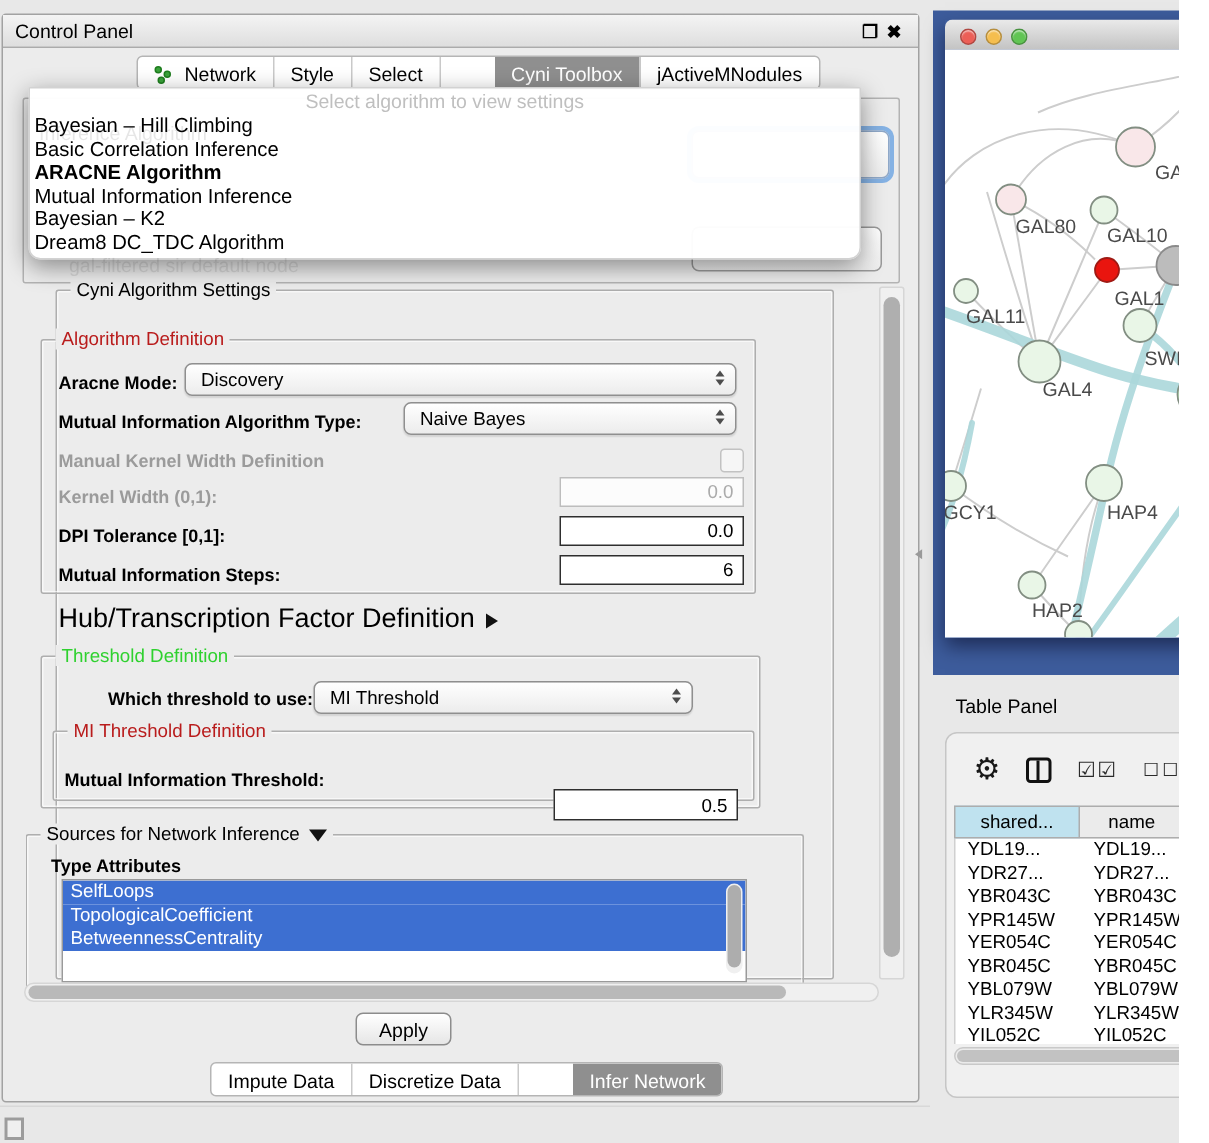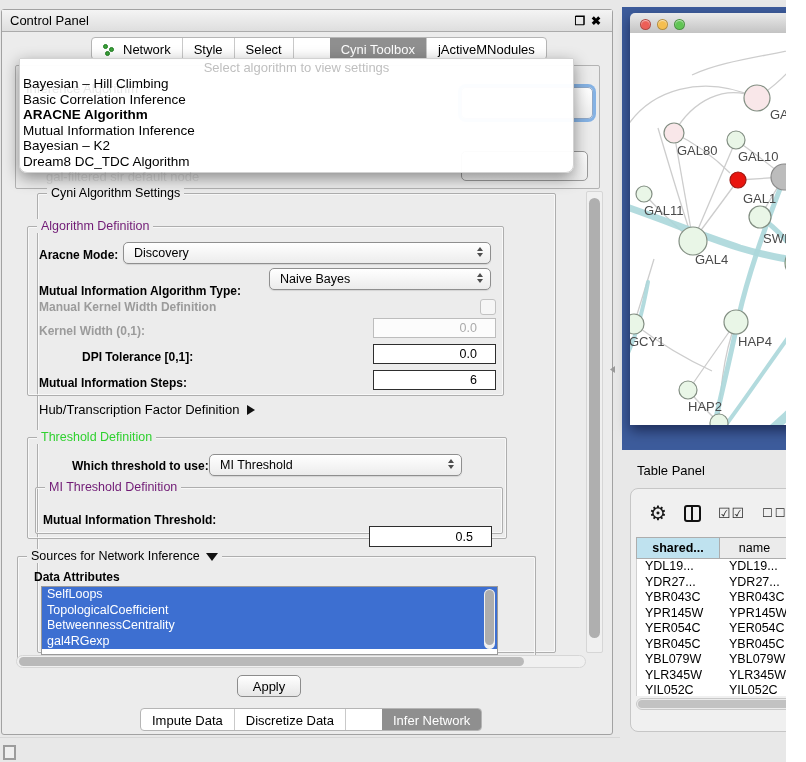--- a/index.html
+++ b/index.html
@@ -43,40 +43,40 @@
   .popup-placeholder{text-align:center;color:#BFBFBF;font-size:13px;height:16px;line-height:15px;}
   .popup-item{font-size:13.5px;height:15.5px;line-height:15.5px;padding-left:3px;white-space:nowrap;}
   .popup-item.sel{font-weight:bold;}
   .ghost-text{position:absolute;color:rgba(60,60,60,.13);font-size:13px;pointer-events:none;}
 
   
   .grp{position:absolute;border:1px solid #AEAEAE;border-radius:2px;
     box-shadow:inset 0 0 0 1px rgba(255,255,255,.65);box-sizing:border-box;}
   .legend{position:absolute;top:-8px;left:9px;background:#ECECEC;padding:0 4px;
     font-size:12.5px;white-space:nowrap;}
-  .legend.blue{color:#701a75;}
+  .legend.blue{color:#b91c1c;}
   .legend.green{color:#2FD12F;}
 
   .flabel{position:absolute;font-size:12px;font-weight:bold;white-space:nowrap;}
   .flabel.gray{color:#9B9B9B;}
 
   .combo{position:absolute;height:22px;border:1px solid #8F8F8F;border-radius:5px;
     background:linear-gradient(#FFFFFF,#ECECEC);font-size:12.5px;display:flex;align-items:center;
     padding:0 24px 0 10px;box-sizing:border-box;box-shadow:0 1px 1px rgba(0,0,0,.10);}
   .arrows{position:absolute;right:7px;top:4px;display:flex;flex-direction:column;gap:2px;align-items:center;}
   .tri-up{width:0;height:0;border-left:3.5px solid transparent;border-right:3.5px solid transparent;border-bottom:4.5px solid #4D4D4D;}
   .tri-down{width:0;height:0;border-left:3.5px solid transparent;border-right:3.5px solid transparent;border-top:4.5px solid #4D4D4D;}
 
   .tfield{position:absolute;height:20px;background:#FFF;border:1px solid #2E2E2E;
     font-size:12.5px;display:flex;align-items:center;justify-content:flex-end;
-    padding:0 18px;box-sizing:border-box;}
+    padding:0 6px;box-sizing:border-box;}
   .tfield.disabled{border:1px solid #BDBDBD;background:#FCFCFC;color:#ABABAB;}
   .cb{position:absolute;width:14px;height:14px;border:1px solid #C2C2C2;border-radius:3px;background:#F6F6F6;}
 
-  .expander{position:absolute;font-size:13px;white-space:nowrap;}
+  .expander{position:absolute;font-size:18px;white-space:nowrap;}
   .tri-right{display:inline-block;width:0;height:0;border-top:5.5px solid transparent;
     border-bottom:5.5px solid transparent;border-left:8px solid #111;margin-left:8px;vertical-align:-1px;}
   .tri-dn-s{display:inline-block;width:0;height:0;border-left:6px solid transparent;
     border-right:6px solid transparent;border-top:8px solid #111;margin-left:6px;vertical-align:-1px;}
 
   .attr-list{position:absolute;left:39px;top:576px;width:455px;height:67px;background:#FFF;
     border:1px solid #9A9A9A;overflow:hidden;}
   .attr-item{height:15.5px;line-height:15.5px;background:#3D6FD1;color:#FFF;font-size:12.5px;padding-left:5px;}
   .list-scroll{position:absolute;right:2px;top:2px;width:11px;height:60px;background:#F0F0F0;border-radius:6px;}
   .list-thumb{position:absolute;left:1px;top:1px;width:9px;height:55px;background:#ADADAD;border-radius:5px;}
@@ -122,21 +122,21 @@
   .ico-cols:after{content:"";position:absolute;left:5px;top:0;bottom:0;width:2.2px;background:#111;}
   .ico-checks{font-size:14px;color:#2A2A2A;letter-spacing:1px;}
   .ico-unchecks{font-size:12px;color:#2A2A2A;letter-spacing:2px;}
   .ico-doc{width:15px;height:19px;border:2.2px solid #111;border-radius:2px;position:relative;box-sizing:border-box;background:#F0F0F0;}
   .ico-doc:after{content:"";position:absolute;right:-2px;top:-2px;width:7px;height:7px;background:#F0F0F0;
     border-left:2.2px solid #111;border-bottom:2.2px solid #111;}
 
   .tgrid{position:absolute;left:5px;top:48px;width:240px;}
   .thead{display:flex;height:22px;font-size:12.5px;}
   .th{border:1px solid #ADADAD;border-left:none;display:flex;align-items:center;justify-content:center;box-sizing:border-box;}
-  .th:first-child{border-left:1px solid #ADADAD;font-weight:bold;}
+  .th:first-child{border-left:1px solid #ADADAD;}
   .th.blue{background:#BFE2EF;}
   .th.gray{background:#EBEBEB;}
   .th.left{justify-content:flex-start;padding-left:4px;}
   .tbody{height:137px;overflow:hidden;background:#FFF;border-left:1px solid #D0D0D0;}
   .trow{display:flex;height:15.5px;line-height:15.5px;font-size:12.5px;white-space:nowrap;}
   .td{overflow:hidden;box-sizing:border-box;}
   .td.c1{width:84px;padding-left:8px;}
   .td.c2{width:70px;padding-left:8px;}
   .td.c3{width:72px;padding-left:4px;}
   .tp-hscroll{position:absolute;left:5px;top:209px;width:190px;height:12px;background:#EBEBEB;
@@ -201,35 +201,35 @@
       <span class="legend blue">Algorithm Definition</span>
     </div>
     <span class="flabel" style="left:37px;top:238px;">Aracne Mode:</span>
     <div class="combo" style="left:121px;top:232px;width:368px;">
       <span>Discovery</span>
       <span class="arrows">
           <span class="tri-up"></span>
           <span class="tri-down"></span>
         </span>
     </div>
-    <span class="flabel" style="left:37px;top:274px;">Mutual Information Algorithm Type:</span>
+    <span class="flabel" style="left:37px;top:264px;">Mutual Information Algorithm Type:</span>
     <div class="combo" style="left:267px;top:258px;width:222px;">
       <span>Naive Bayes</span>
       <span class="arrows">
           <span class="tri-up"></span>
           <span class="tri-down"></span>
         </span>
     </div>
     <span class="flabel gray" style="left:37px;top:290px;">Manual Kernel Width Definition</span>
     <span class="cb" style="left:478px;top:289px;"></span>
     <span class="flabel gray" style="left:37px;top:314px;font-weight:bold;">Kernel Width (0,1):</span>
     <div class="tfield disabled" style="left:371px;top:308px;width:123px;">
       <span>0.0</span>
     </div>
-    <span class="flabel" style="left:37px;top:340px;padding-left:43px;">DPI Tolerance [0,1]:</span>
+    <span class="flabel" style="left:37px;top:340px;">DPI Tolerance [0,1]:</span>
     <div class="tfield" style="left:371px;top:334px;width:123px;">
       <span>0.0</span>
     </div>
     <span class="flabel" style="left:37px;top:366px;">Mutual Information Steps:</span>
     <div class="tfield" style="left:371px;top:360px;width:123px;">
       <span>6</span>
     </div>
 
     <span class="expander" style="left:37px;top:392px;">
       <span>Hub/Transcription Factor Definition</span><span class="tri-right"></span>
@@ -252,27 +252,26 @@
     <span class="flabel" style="left:41px;top:503px;">Mutual Information Threshold:</span>
     <div class="tfield" style="left:367px;top:495px;width:123px;height:21px;margin-top:21px;">
       <span>0.5</span>
     </div>
 
     <div class="grp" style="left:15px;top:546px;width:519px;height:104px;border-bottom:none;">
       <span class="legend">
         <span>Sources for Network Inference</span><span class="tri-dn-s"></span>
       </span>
     </div>
-    <span class="flabel" style="left:32px;top:560px;">Data Attributes</span>
+    <span class="flabel" style="left:32px;top:560px;">Type Attributes</span>
     <div class="attr-list">
       <div>
           <div class="attr-item">SelfLoops</div>
           <div class="attr-item">TopologicalCoefficient</div>
           <div class="attr-item">BetweennessCentrality</div>
-          <div class="attr-item">gal4RGexp</div>
         </div>
       <div class="list-scroll">
           <div class="list-thumb"></div>
         </div>
     </div>
 
     <div class="vscroll">
         <div class="vthumb"></div>
       </div>
     <div class="hscroll">

